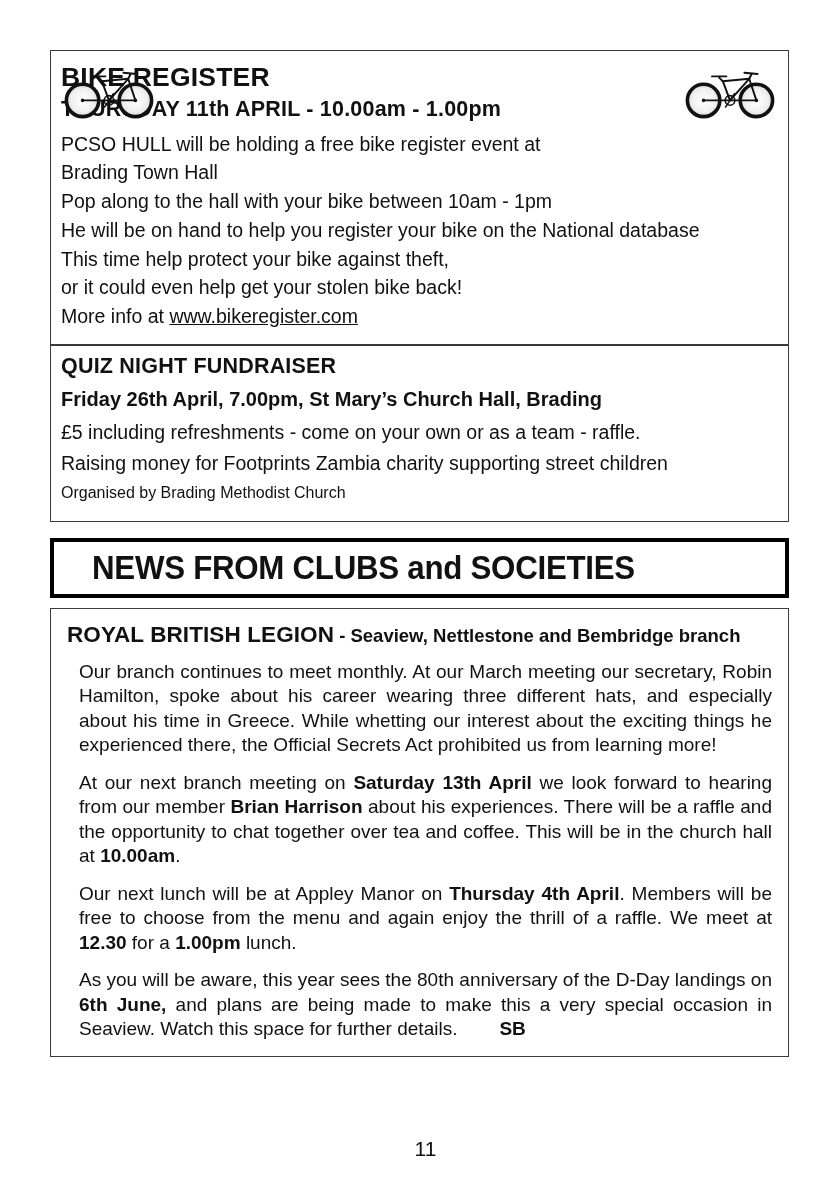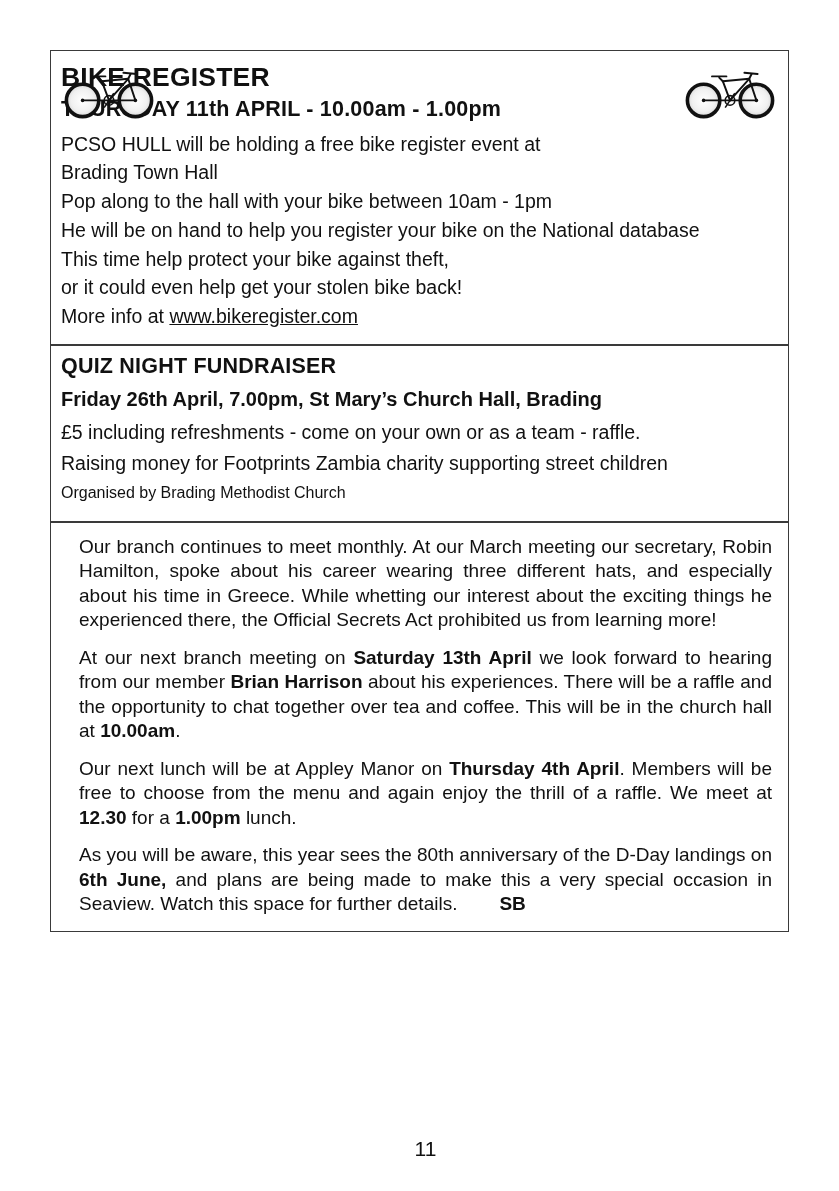--- a/index.html
+++ b/index.html
@@ -248,23 +248,29 @@
 
 
   <div class="notice-box quiz-box">
     <div class="title t-mid">QUIZ NIGHT FUNDRAISER</div>
     <div class="sub-strong">Friday 26th April, 7.00pm, St Mary’s Church Hall, Brading</div>
     <div class="line">£5 including refreshments - come on your own or as a team - raffle.</div>
     <div class="line">Raising money for Footprints Zambia charity supporting street children</div>
     <div class="line small">Organised by Brading Methodist Church</div>
   </div>
 
+  <div class="news-banner">
+    <div class="banner-text">NEWS FROM CLUBS and SOCIETIES</div>
+  </div>
 
   <div class="article-box">
 
+    <div class="article-heading">
+      <span class="h-main">ROYAL BRITISH LEGION</span><span class="h-sub"> - Seaview,  Nettlestone and Bembridge branch</span>
+    </div>
 
     <p>Our branch continues to meet monthly. At our March meeting our secretary, Robin Hamilton, spoke about his career wearing three different hats, and especially about his time in Greece. While whetting our interest about the exciting things he experienced there, the Official Secrets Act prohibited us from learning more!</p>
 
     <p>
       <span>At our next branch meeting on </span><b>Saturday 13th April</b><span> we look forward to hearing from our member </span><b>Brian Harrison</b><span> about his experiences. There will be a raffle and the opportunity to chat together over tea and coffee. This will be in the church hall at </span><b>10.00am</b><span>.</span>
     </p>
 
     <p>
       <span>Our next lunch will be at Appley Manor on </span><b>Thursday 4th April</b><span>. Members will be free to choose from the menu and again enjoy the thrill of a raffle. We meet at </span><b>12.30</b><span> for a </span><b>1.00pm</b><span> lunch.</span>
     </p>

